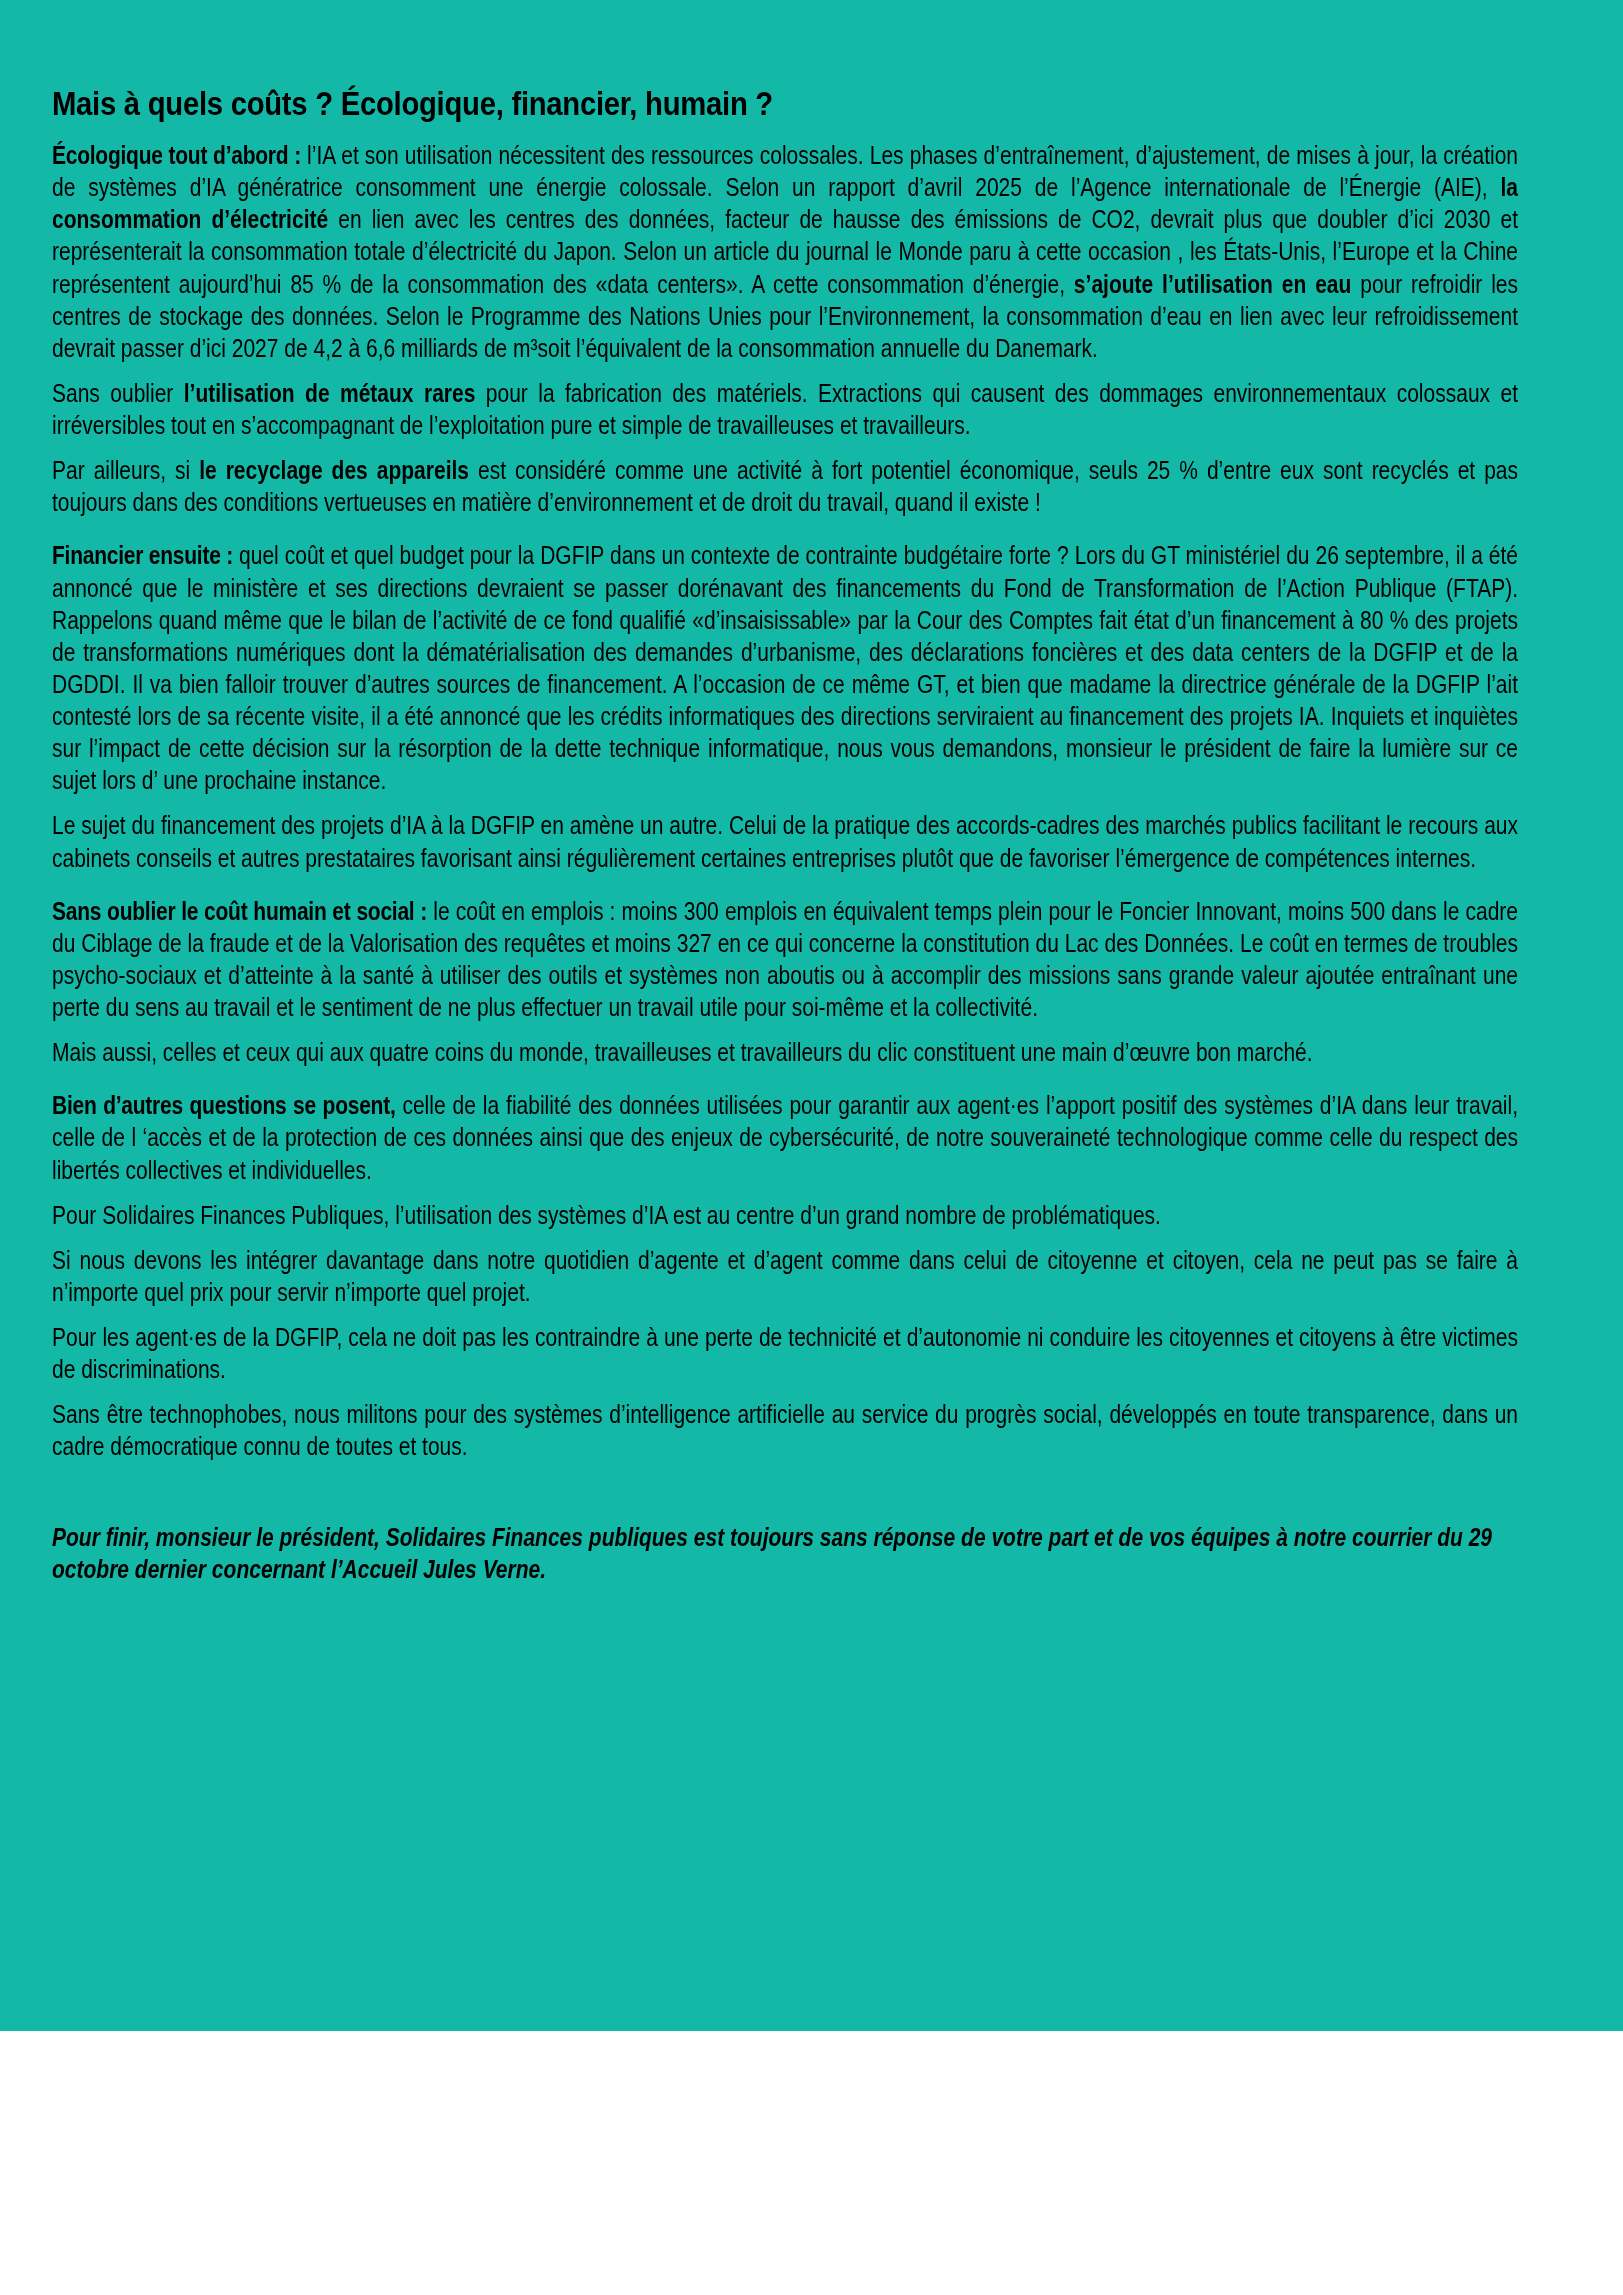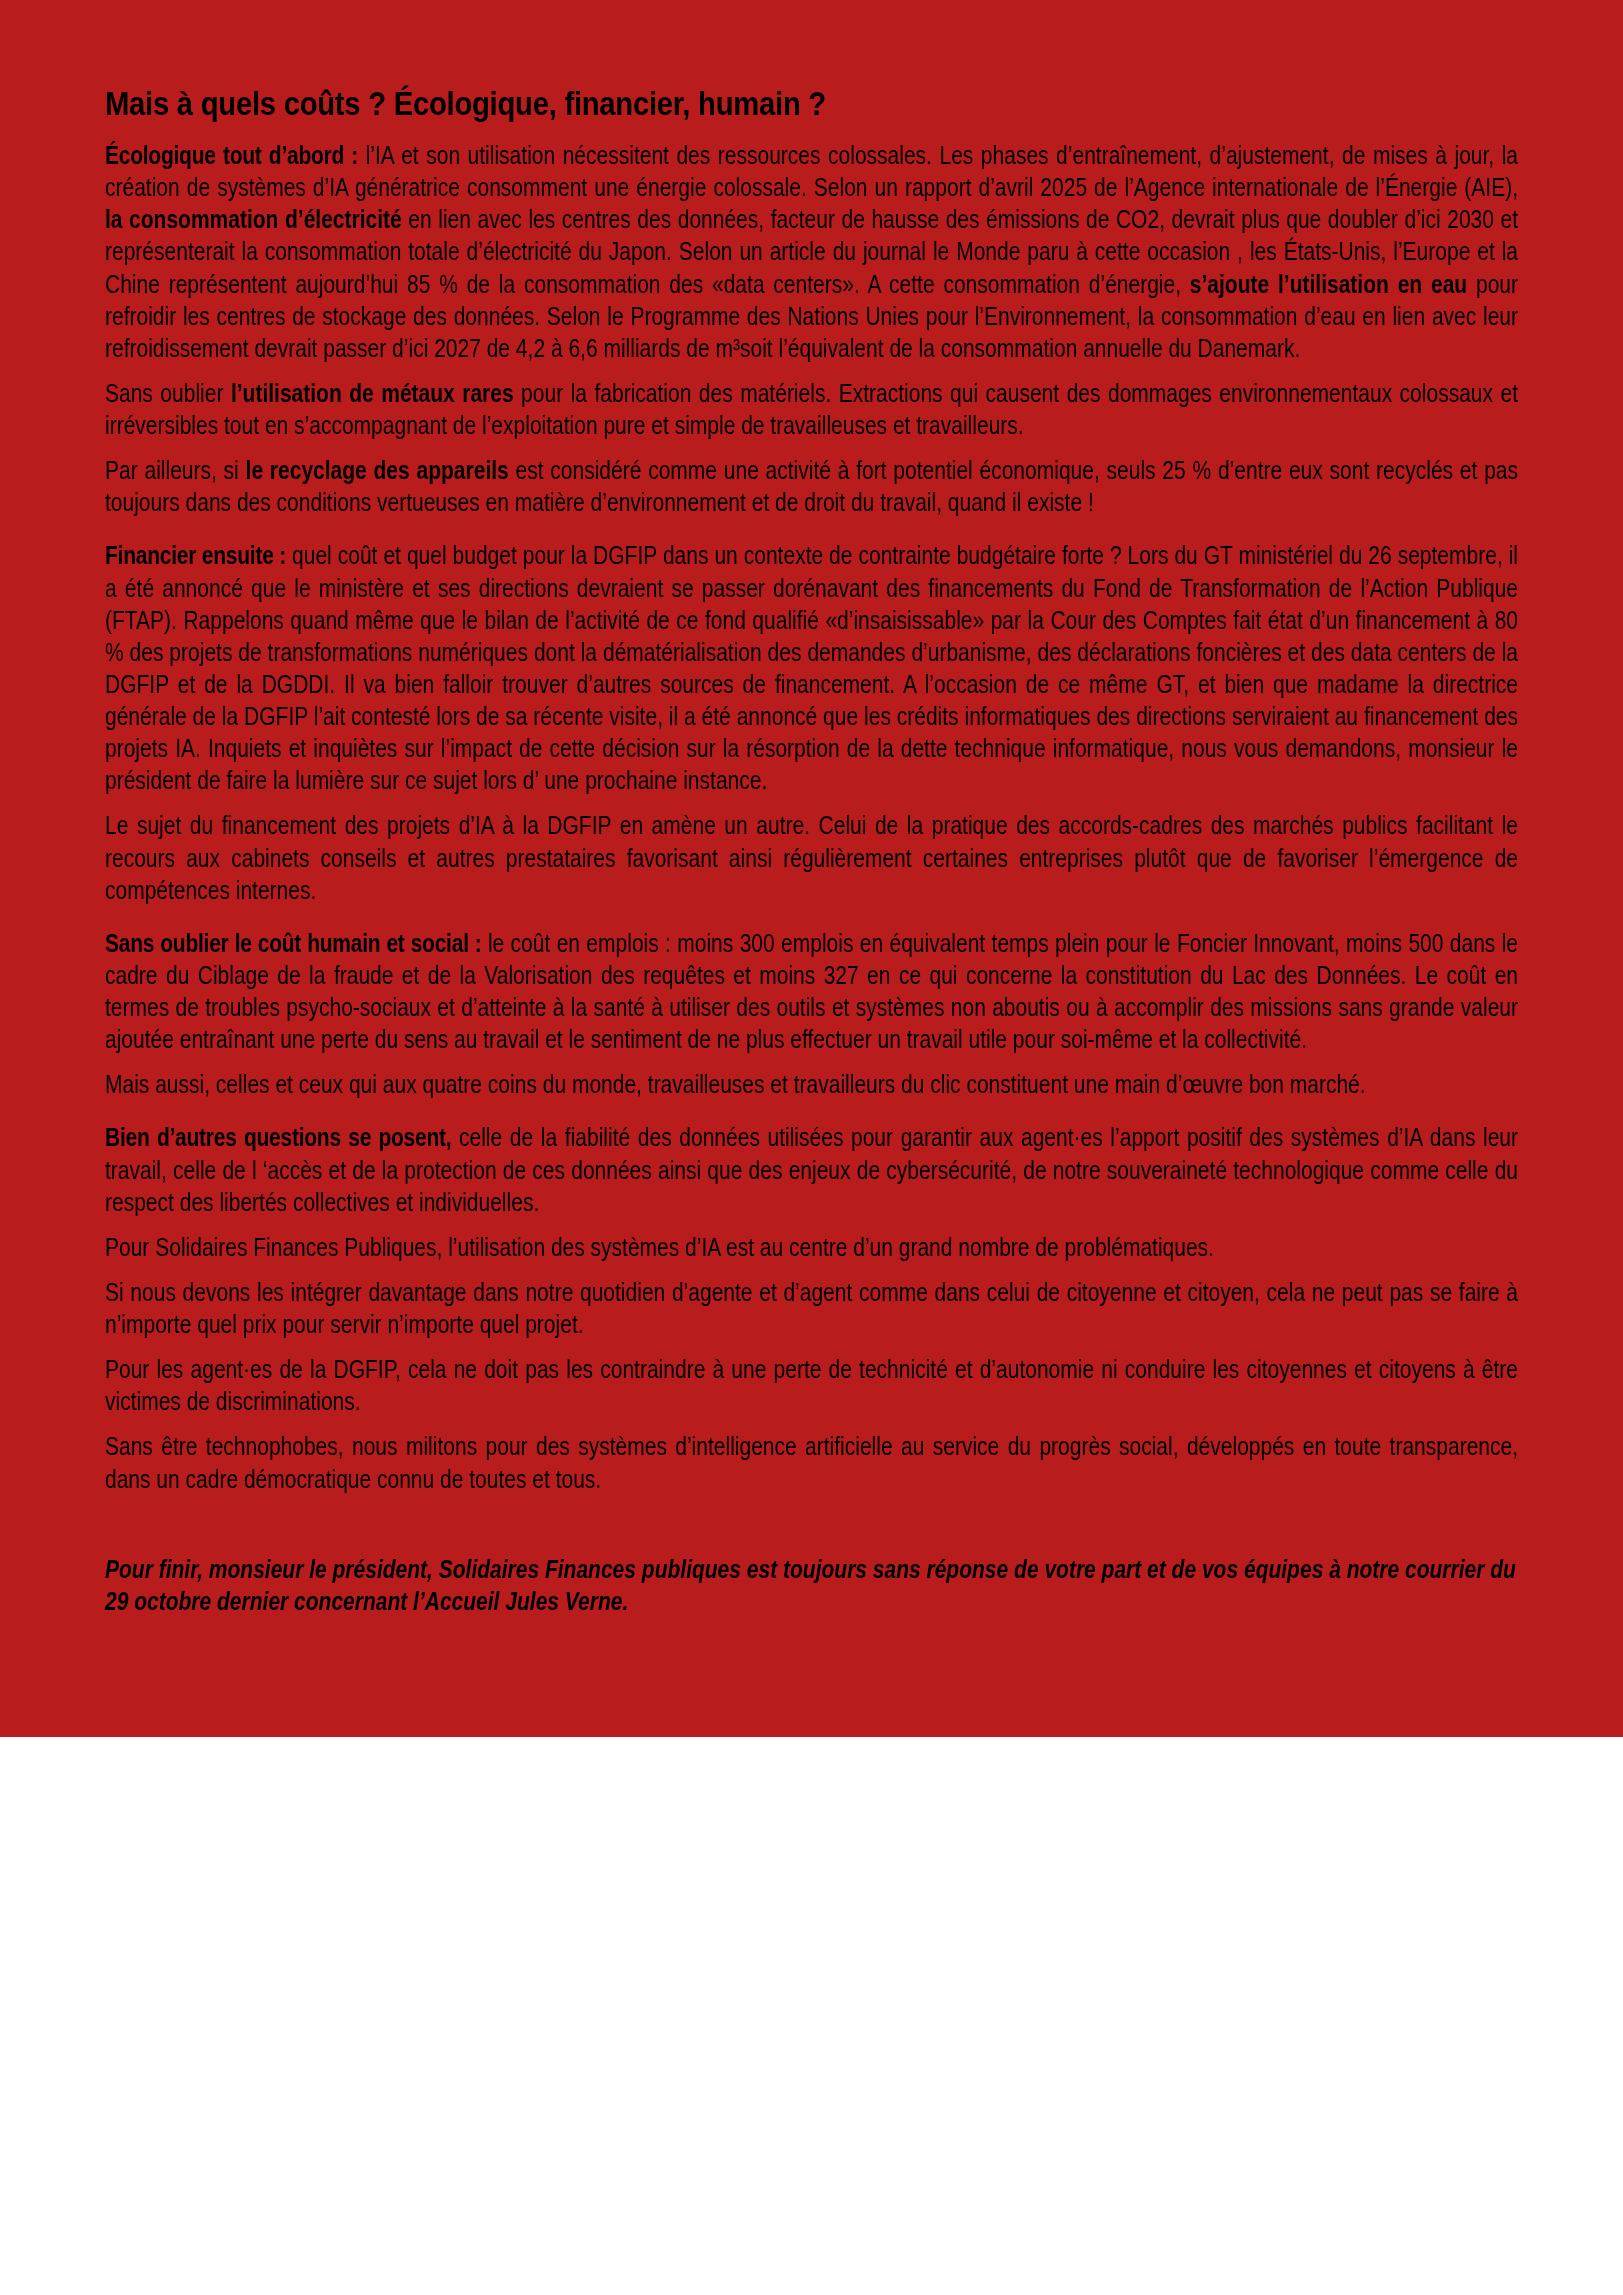--- a/index.html
+++ b/index.html
@@ -11,23 +11,23 @@
   body {
     width: 1623px;
     height: 2295px;
     font-family: "Liberation Sans", "DejaVu Sans", sans-serif;
     color: #000000;
     -webkit-font-smoothing: antialiased;
   }
   .page {
     box-sizing: border-box;
     width: 1623px;
-    height: 1737px;
-    padding: 84px 105px 0 105px;
-    background: #b91c1c;
+    height: 2031px;
+    padding: 84px 105px 0 52px;
+    background: #14b8a6;
     position: relative;
   }
   .doc-title {
     font-family: "Liberation Sans Narrow", "Liberation Sans", sans-serif;
     font-weight: 700;
     font-size: 34px;
     line-height: 1.12;
     letter-spacing: -0.3px;
     margin: 0 0 17px 0;
     transform: scaleX(0.86);

